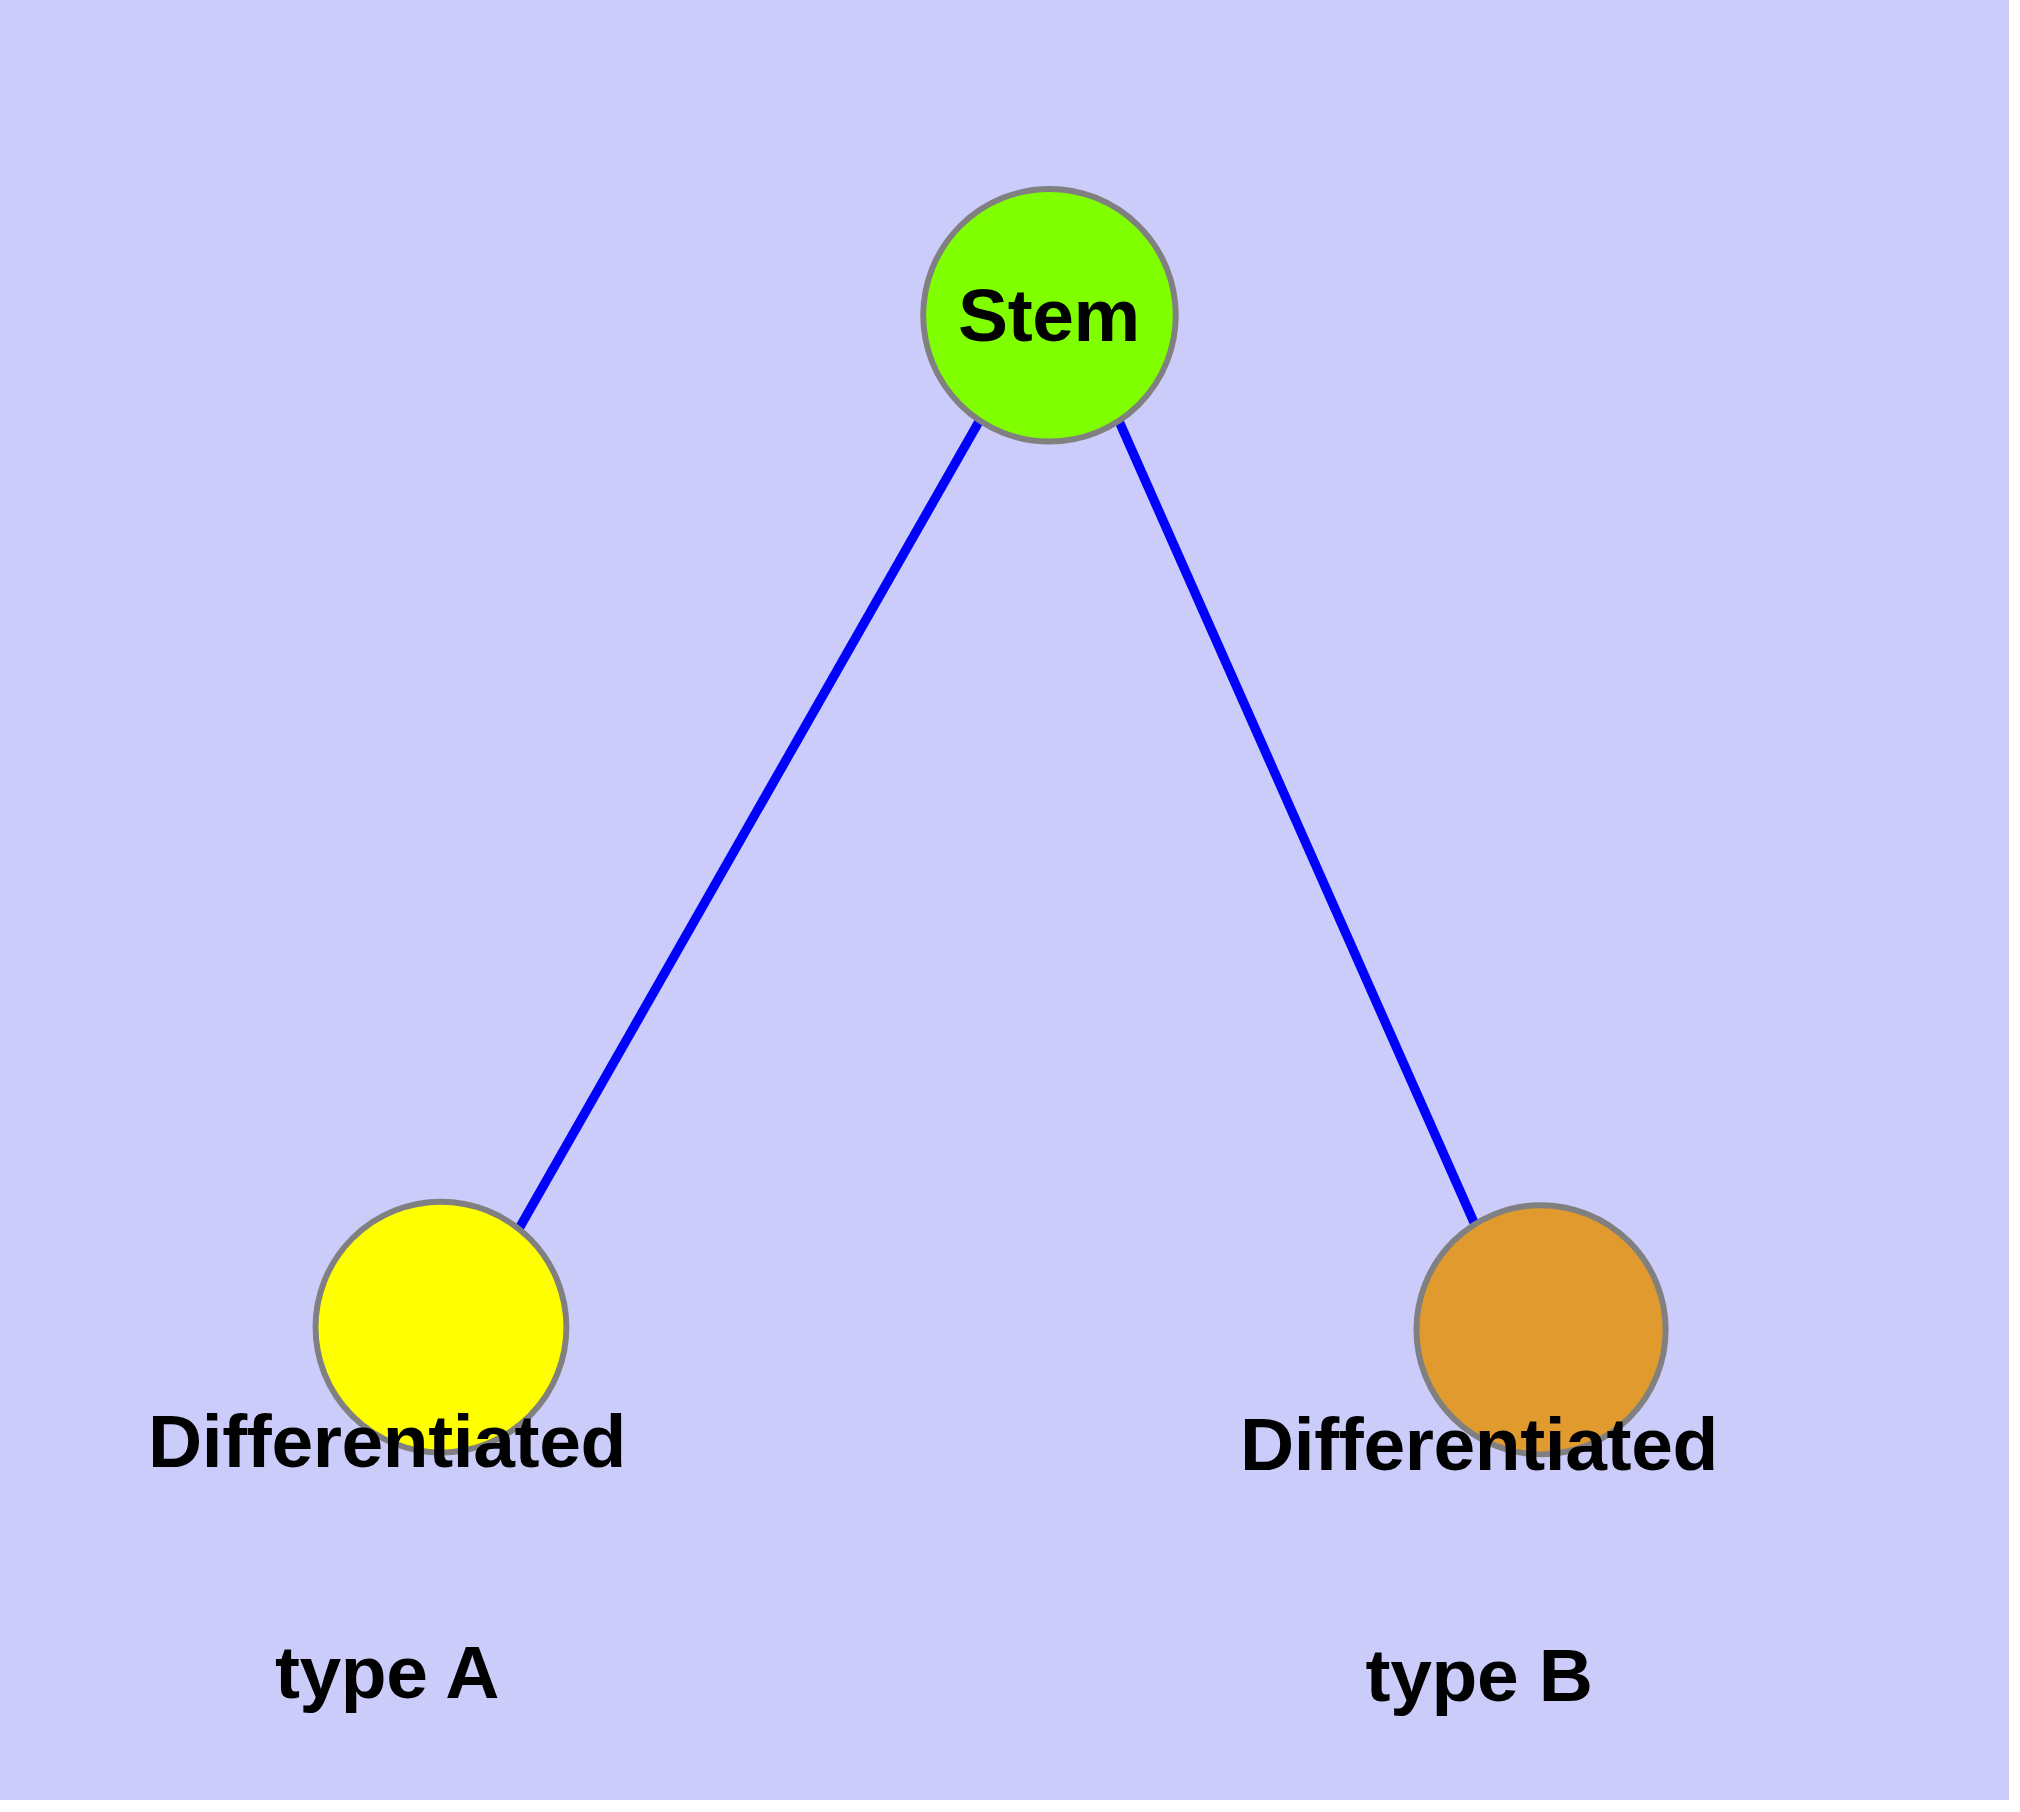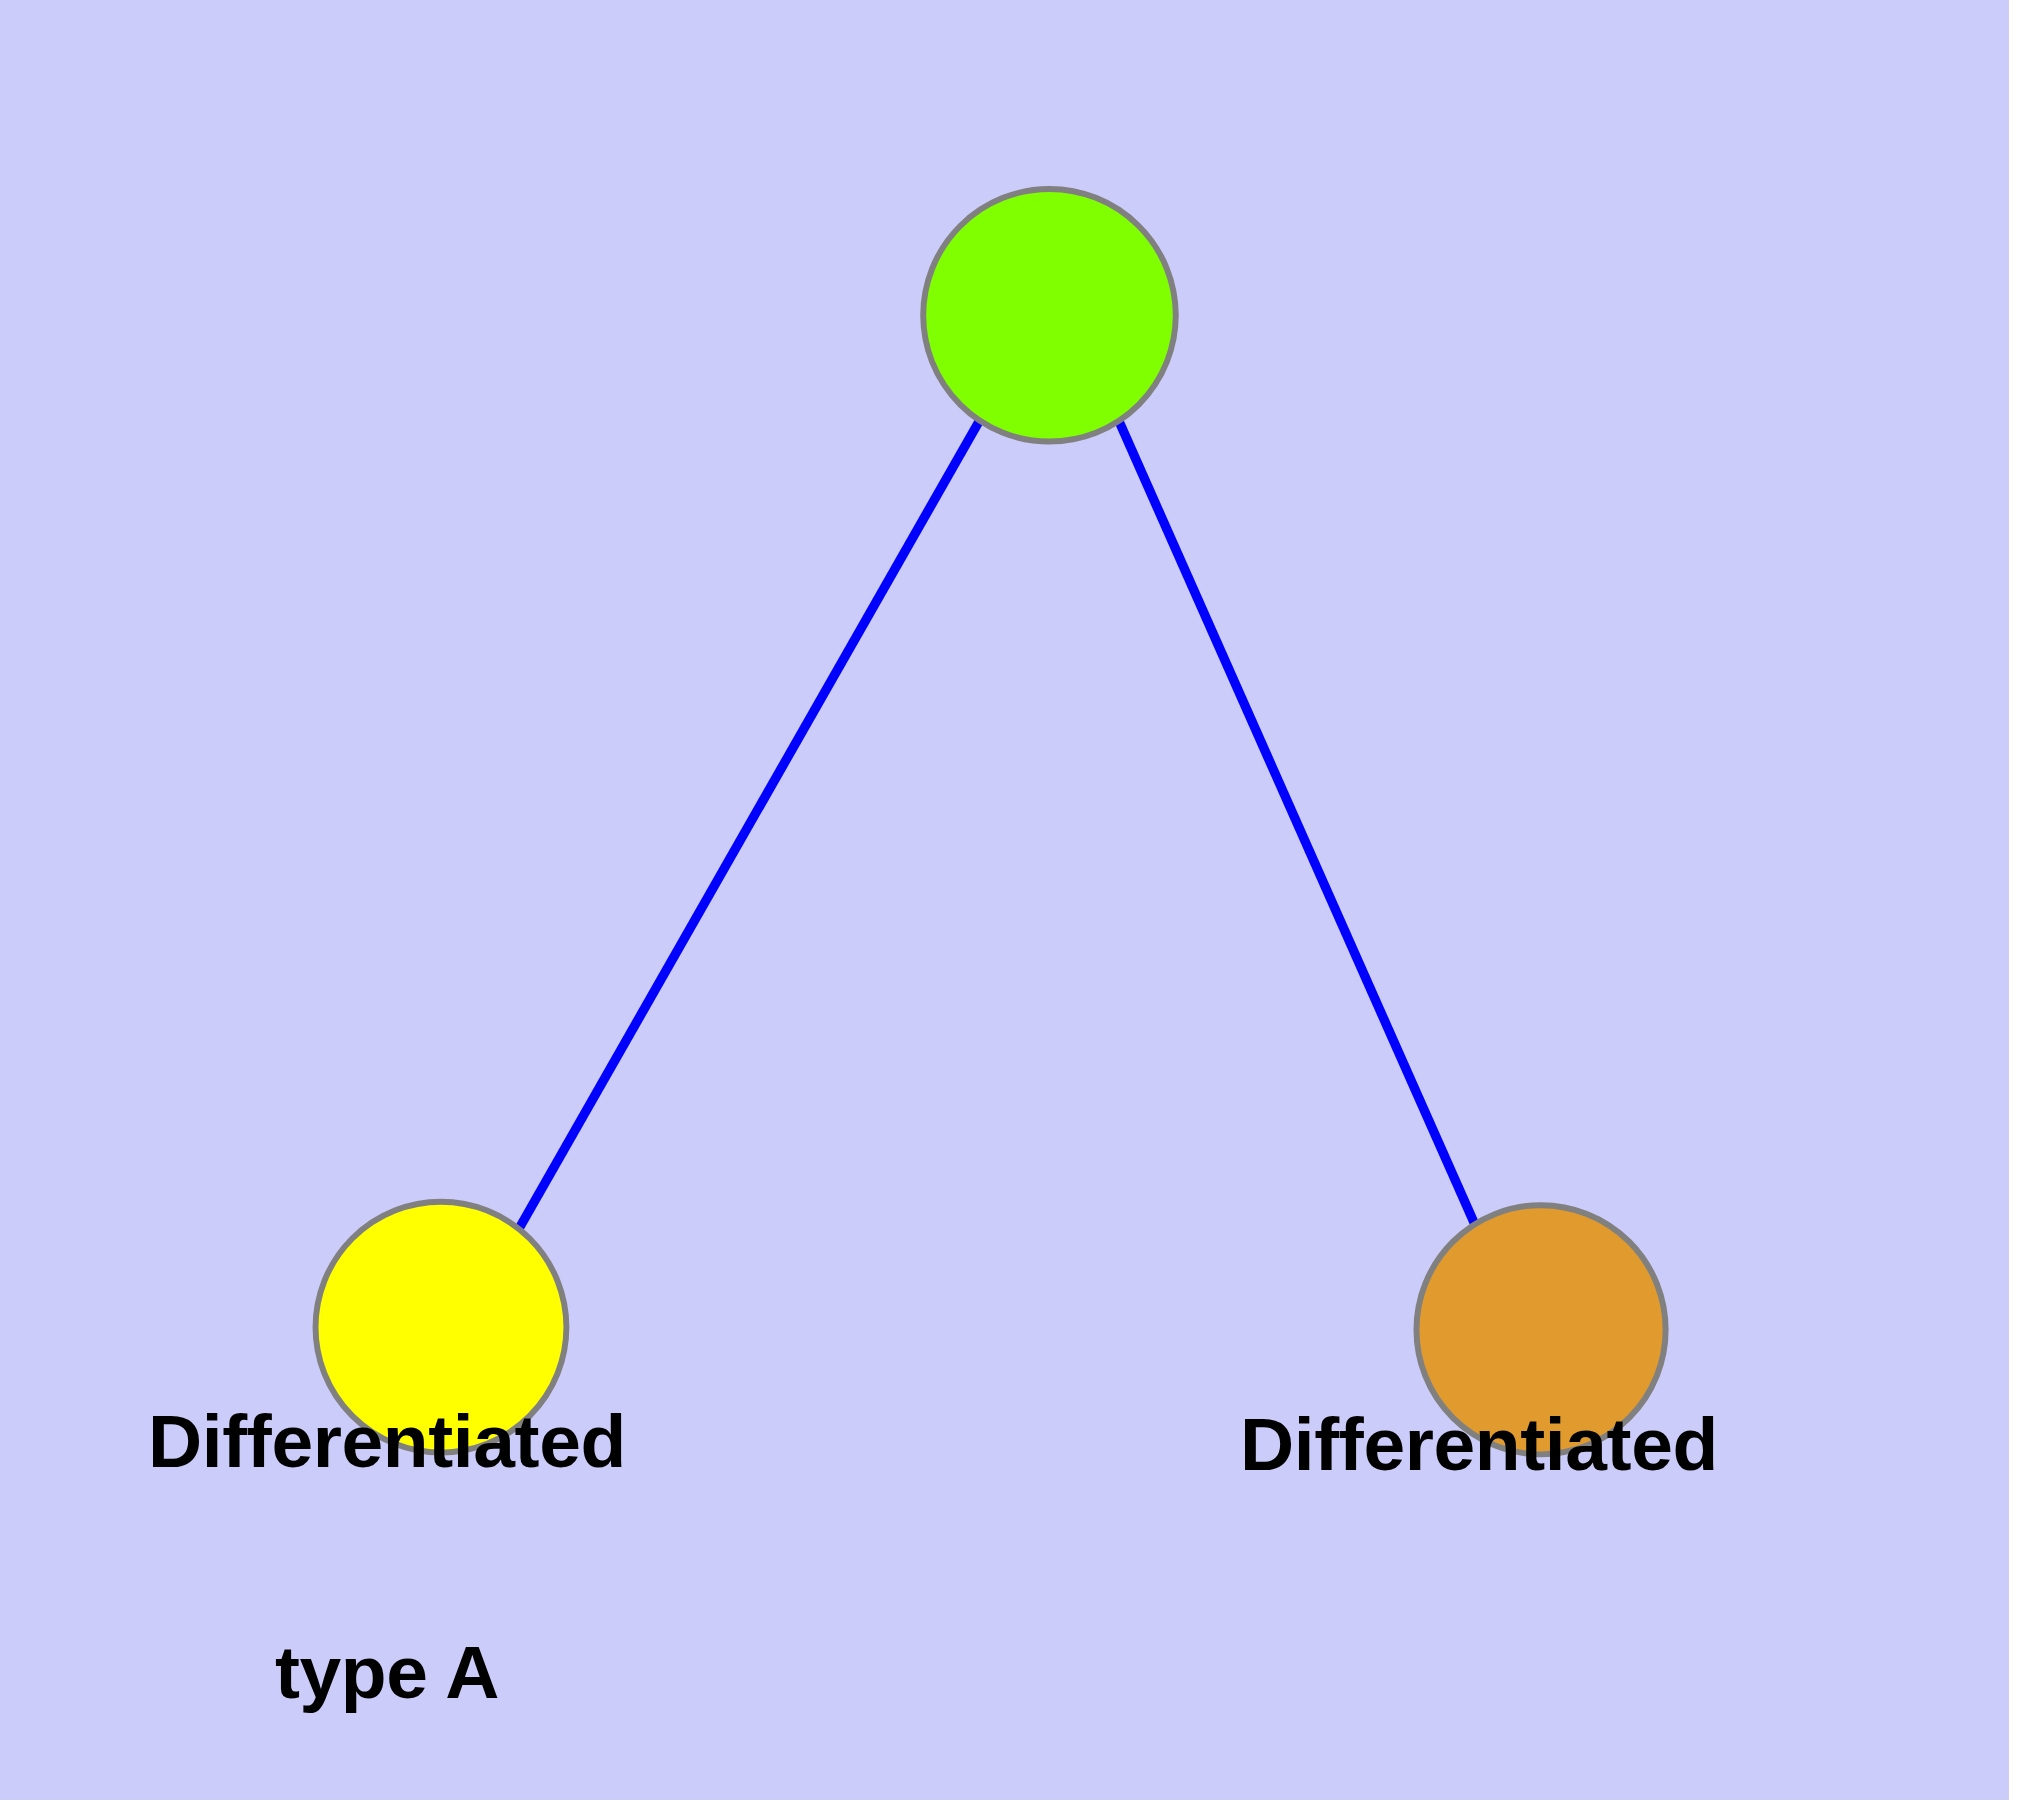--- a/index.html
+++ b/index.html
@@ -62,24 +62,26 @@
       <line id="edge-1" x1="1320" y1="497" x2="1740" y2="1445" stroke="#0000ff" stroke-width="11" stroke-linecap="butt"></line>
     </g>
 
     <g>
       <circle id="node-0" cx="1238" cy="372" r="149" fill="#7fff00" stroke="#808080" stroke-width="7"></circle>
       <circle id="node-1" cx="520" cy="1566" r="148" fill="#ffff00" stroke="#808080" stroke-width="7"></circle>
       <circle id="node-2" cx="1818" cy="1569" r="147" fill="#e09a2e" stroke="#808080" stroke-width="7"></circle>
     </g>
   </svg>
 
+  <div class="node-label label-stem" style="left: 625px; top: 277px; width: 848px; color: rgb(0, 0, 0);">Stem</div>
 
   <div class="node-label label-leaf" style="left:-37px; top:1248px; width:848px;">
     <div>Differentiated</div>
     <div>type A</div>
   </div>
 
   <div class="node-label label-leaf" style="left:1055px; top:1251px; width:848px;">
     <div>Differentiated</div>
+    <div>type B</div>
   </div>
 
 </div>
 
 
 </body></html>

